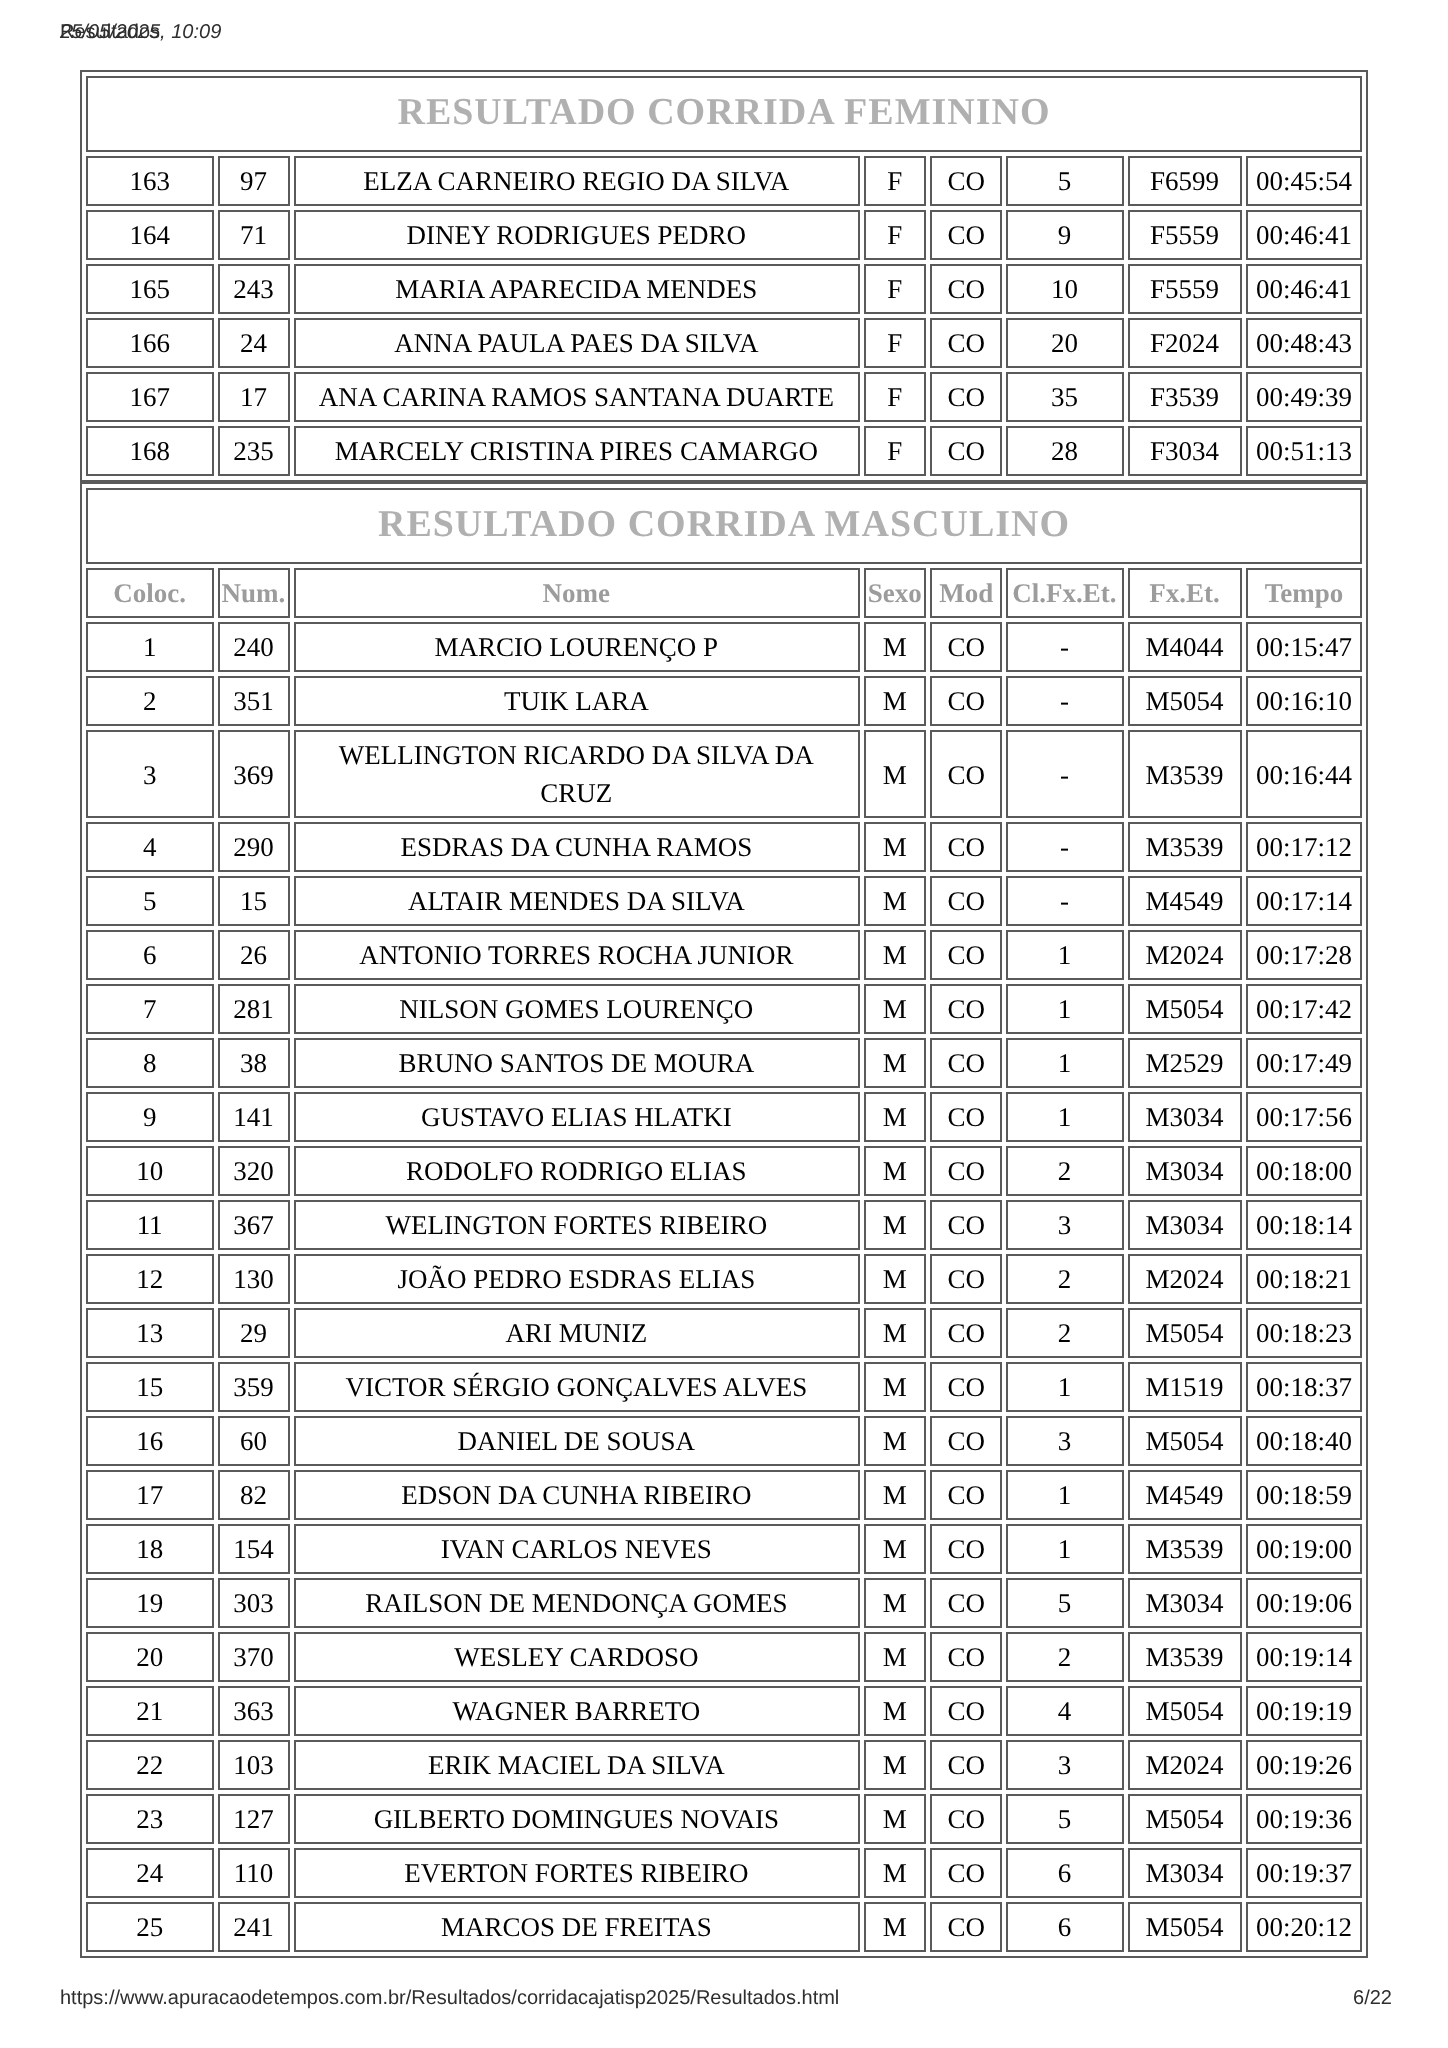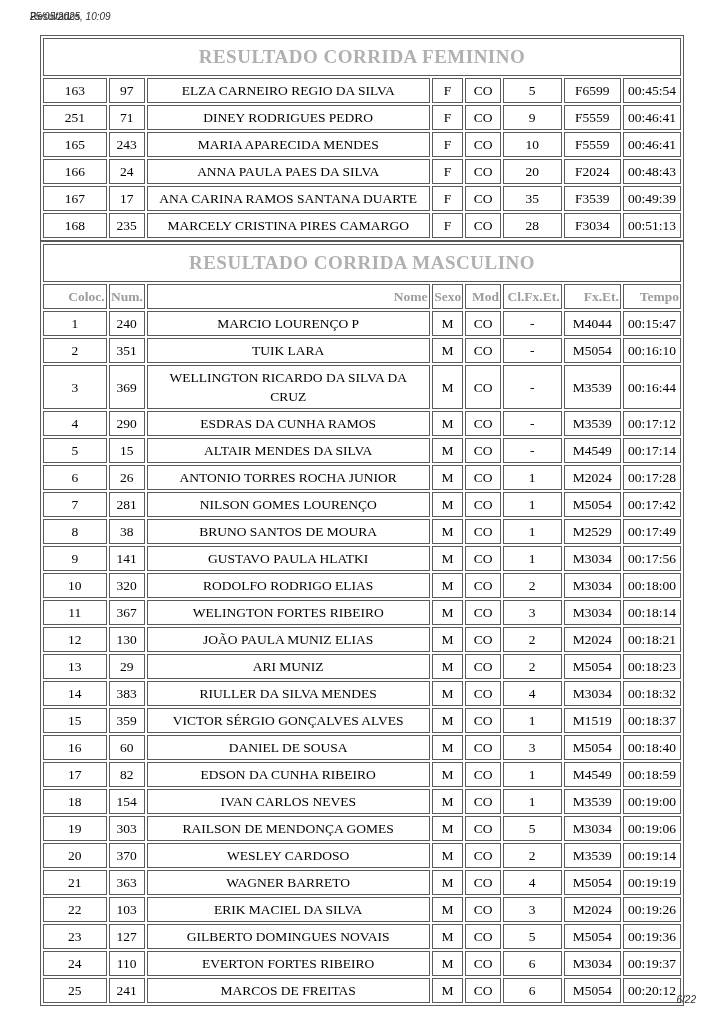--- a/index.html
+++ b/index.html
@@ -48,38 +48,37 @@
     color: #b0b0b0;
     letter-spacing: 0.5px;
     padding: 6px 2px;
   }
   tr.column-header-row th {
     font-weight: bold;
     color: #9c9c9c;
     font-size: 13.5px;
     line-height: 19px;
     padding: 2px 1px;
-    text-align: right;
   }
   col.col-coloc { width: 10.2%; }
   col.col-num   { width: 5.8%; }
   col.col-nome  { width: 45.3%; }
   col.col-sexo  { width: 5.1%; }
   col.col-mod   { width: 5.7%; }
   col.col-clfxet{ width: 9.4%; }
   col.col-fxet  { width: 9.2%; }
   col.col-tempo { width: 9.3%; }
 
   .page-footer {
     position: absolute; top: 994px; left: 30px; right: 28px; height: 14px;
     font-family: "Liberation Sans", sans-serif;
     font-size: 10px; color: #2e2e2e;
   }
   .footer-url { position: absolute; left: 0; top: 0; }
-  .footer-page { position: absolute; right: 0; top: 0; font-style: italic; }
+  .footer-page { position: absolute; right: 0; top: 0; }
 </style>
 </head>
 <body>
 
 <div class="page-header">
   <span class="header-date">25/05/2025, 10:09</span>
   <span class="header-title">Resultados</span>
 </div>
 
 <div class="results">
@@ -103,21 +102,21 @@
           <td>163</td>
           <td>97</td>
           <td>ELZA CARNEIRO REGIO DA SILVA</td>
           <td>F</td>
           <td>CO</td>
           <td>5</td>
           <td>F6599</td>
           <td>00:45:54</td>
         </tr>
         <tr>
-          <td>251</td>
+          <td>164</td>
           <td>71</td>
           <td>DINEY RODRIGUES PEDRO</td>
           <td>F</td>
           <td>CO</td>
           <td>9</td>
           <td>F5559</td>
           <td>00:46:41</td>
         </tr>
         <tr>
           <td>165</td>
@@ -263,21 +262,21 @@
           <td>BRUNO SANTOS DE MOURA</td>
           <td>M</td>
           <td>CO</td>
           <td>1</td>
           <td>M2529</td>
           <td>00:17:49</td>
         </tr>
         <tr>
           <td>9</td>
           <td>141</td>
-          <td>GUSTAVO PAULA HLATKI</td>
+          <td>GUSTAVO ELIAS HLATKI</td>
           <td>M</td>
           <td>CO</td>
           <td>1</td>
           <td>M3034</td>
           <td>00:17:56</td>
         </tr>
         <tr>
           <td>10</td>
           <td>320</td>
           <td>RODOLFO RODRIGO ELIAS</td>
@@ -293,48 +292,38 @@
           <td>WELINGTON FORTES RIBEIRO</td>
           <td>M</td>
           <td>CO</td>
           <td>3</td>
           <td>M3034</td>
           <td>00:18:14</td>
         </tr>
         <tr>
           <td>12</td>
           <td>130</td>
-          <td>JOÃO PAULA MUNIZ ELIAS</td>
+          <td>JOÃO PEDRO ESDRAS ELIAS</td>
           <td>M</td>
           <td>CO</td>
           <td>2</td>
           <td>M2024</td>
           <td>00:18:21</td>
         </tr>
         <tr>
           <td>13</td>
           <td>29</td>
           <td>ARI MUNIZ</td>
           <td>M</td>
           <td>CO</td>
           <td>2</td>
           <td>M5054</td>
           <td>00:18:23</td>
         </tr>
         <tr>
-          <td>14</td>
-          <td>383</td>
-          <td>RIULLER DA SILVA MENDES</td>
-          <td>M</td>
-          <td>CO</td>
-          <td>4</td>
-          <td>M3034</td>
-          <td>00:18:32</td>
-        </tr>
-        <tr>
           <td>15</td>
           <td>359</td>
           <td>VICTOR SÉRGIO GONÇALVES ALVES</td>
           <td>M</td>
           <td>CO</td>
           <td>1</td>
           <td>M1519</td>
           <td>00:18:37</td>
         </tr>
         <tr>
@@ -436,14 +425,15 @@
           <td>6</td>
           <td>M5054</td>
           <td>00:20:12</td>
         </tr>
       </tbody>
   </table>
 
 </div>
 
 <div class="page-footer">
+  <span class="footer-url">https://www.apuracaodetempos.com.br/Resultados/corridacajatisp2025/Resultados.html</span>
   <span class="footer-page">6/22</span>
 </div>
 
 </body></html>

